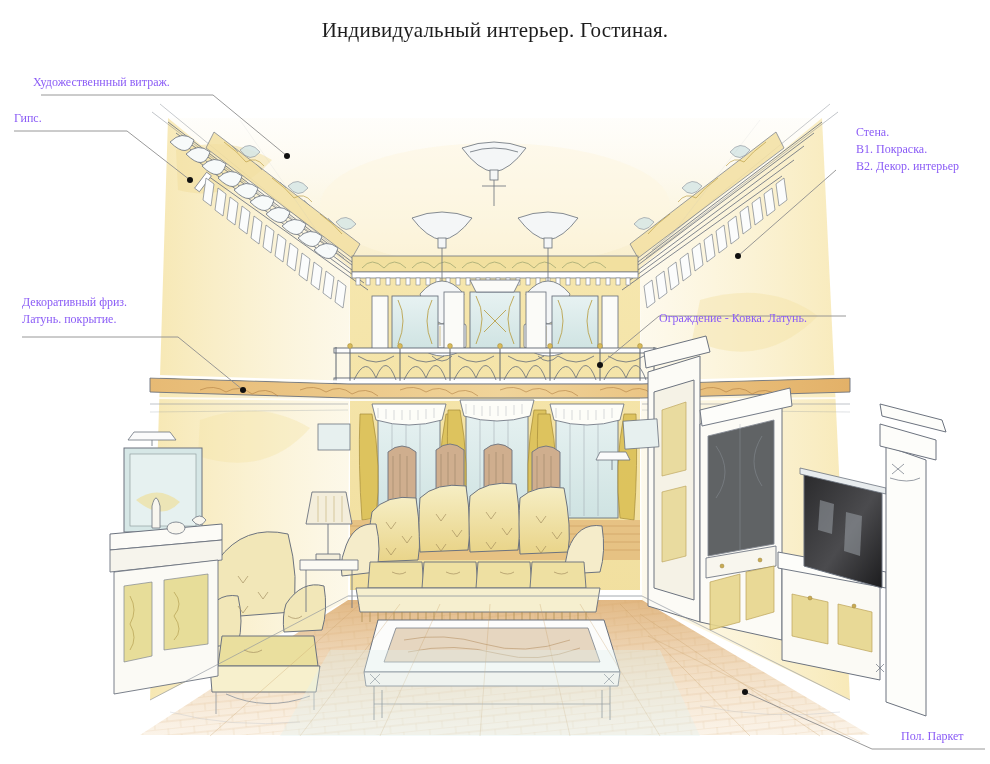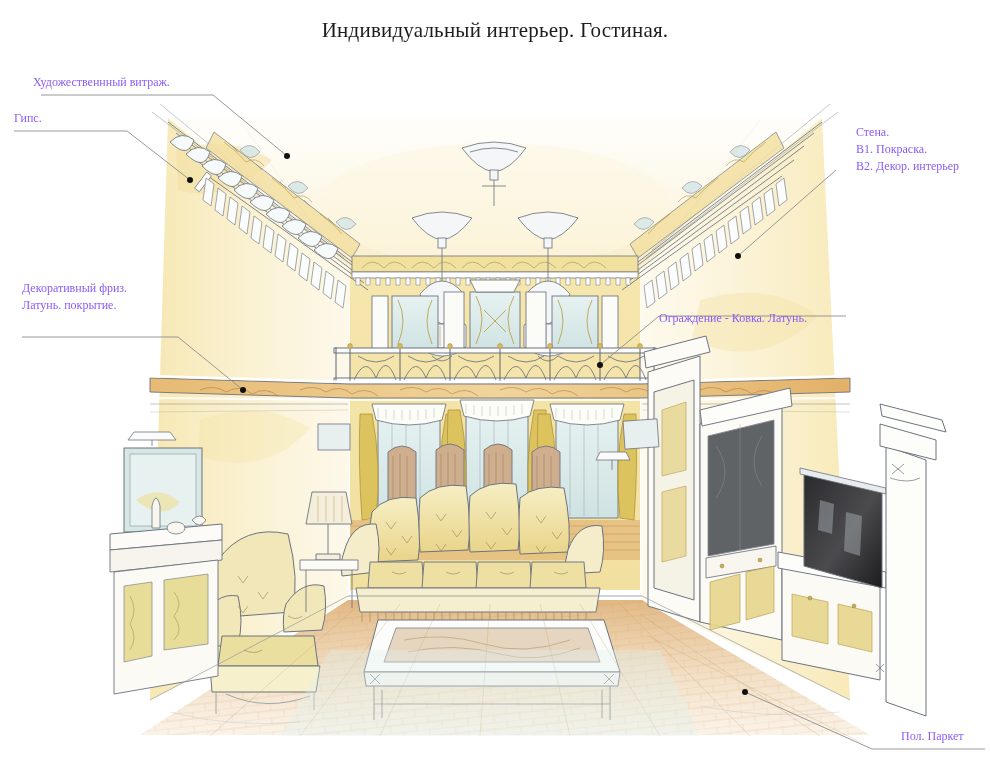--- a/index.html
+++ b/index.html
@@ -665,19 +665,19 @@
         <polyline points="872,749 745,692" fill="none" stroke="#8d8d8d" stroke-width="0.9"></polyline>
         <circle cx="745" cy="692" r="3" fill="#101010"></circle>
       </g>
   </svg>
 
   <div class="title">Индивидуальный интерьер. Гостиная.</div>
 
   <div id="labels">
       <div class="ann" style="left: 33px; top: 74px;"><div>Художественнный витраж.</div></div>
       <div class="ann" style="left: 14px; top: 110px;"><div>Гипс.</div></div>
-      <div class="ann" style="left: 22px; top: 280px; font-family: Liberation Serif, serif;"><div>Декоративный фриз.</div><div>Латунь. покрытие.</div></div>
+      <div class="ann" style="left: 22px; top: 294px; font-family: Liberation Serif, serif;"><div>Декоративный фриз.</div><div>Латунь. покрытие.</div></div>
       <div class="ann" style="left: 840px; top: 124px; margin-left: 16px;"><div>Стена.</div><div>В1. Покраска.</div><div>В2. Декор. интерьер</div></div>
       <div class="ann" style="left: 659px; top: 310px;"><div>Ограждение - Ковка. Латунь.</div></div>
       <div class="ann" style="left: 893px; top: 728px; margin-left: 8px;"><div>Пол. Паркет</div></div>
     </div>
 
 </div>
 
 </body></html>

